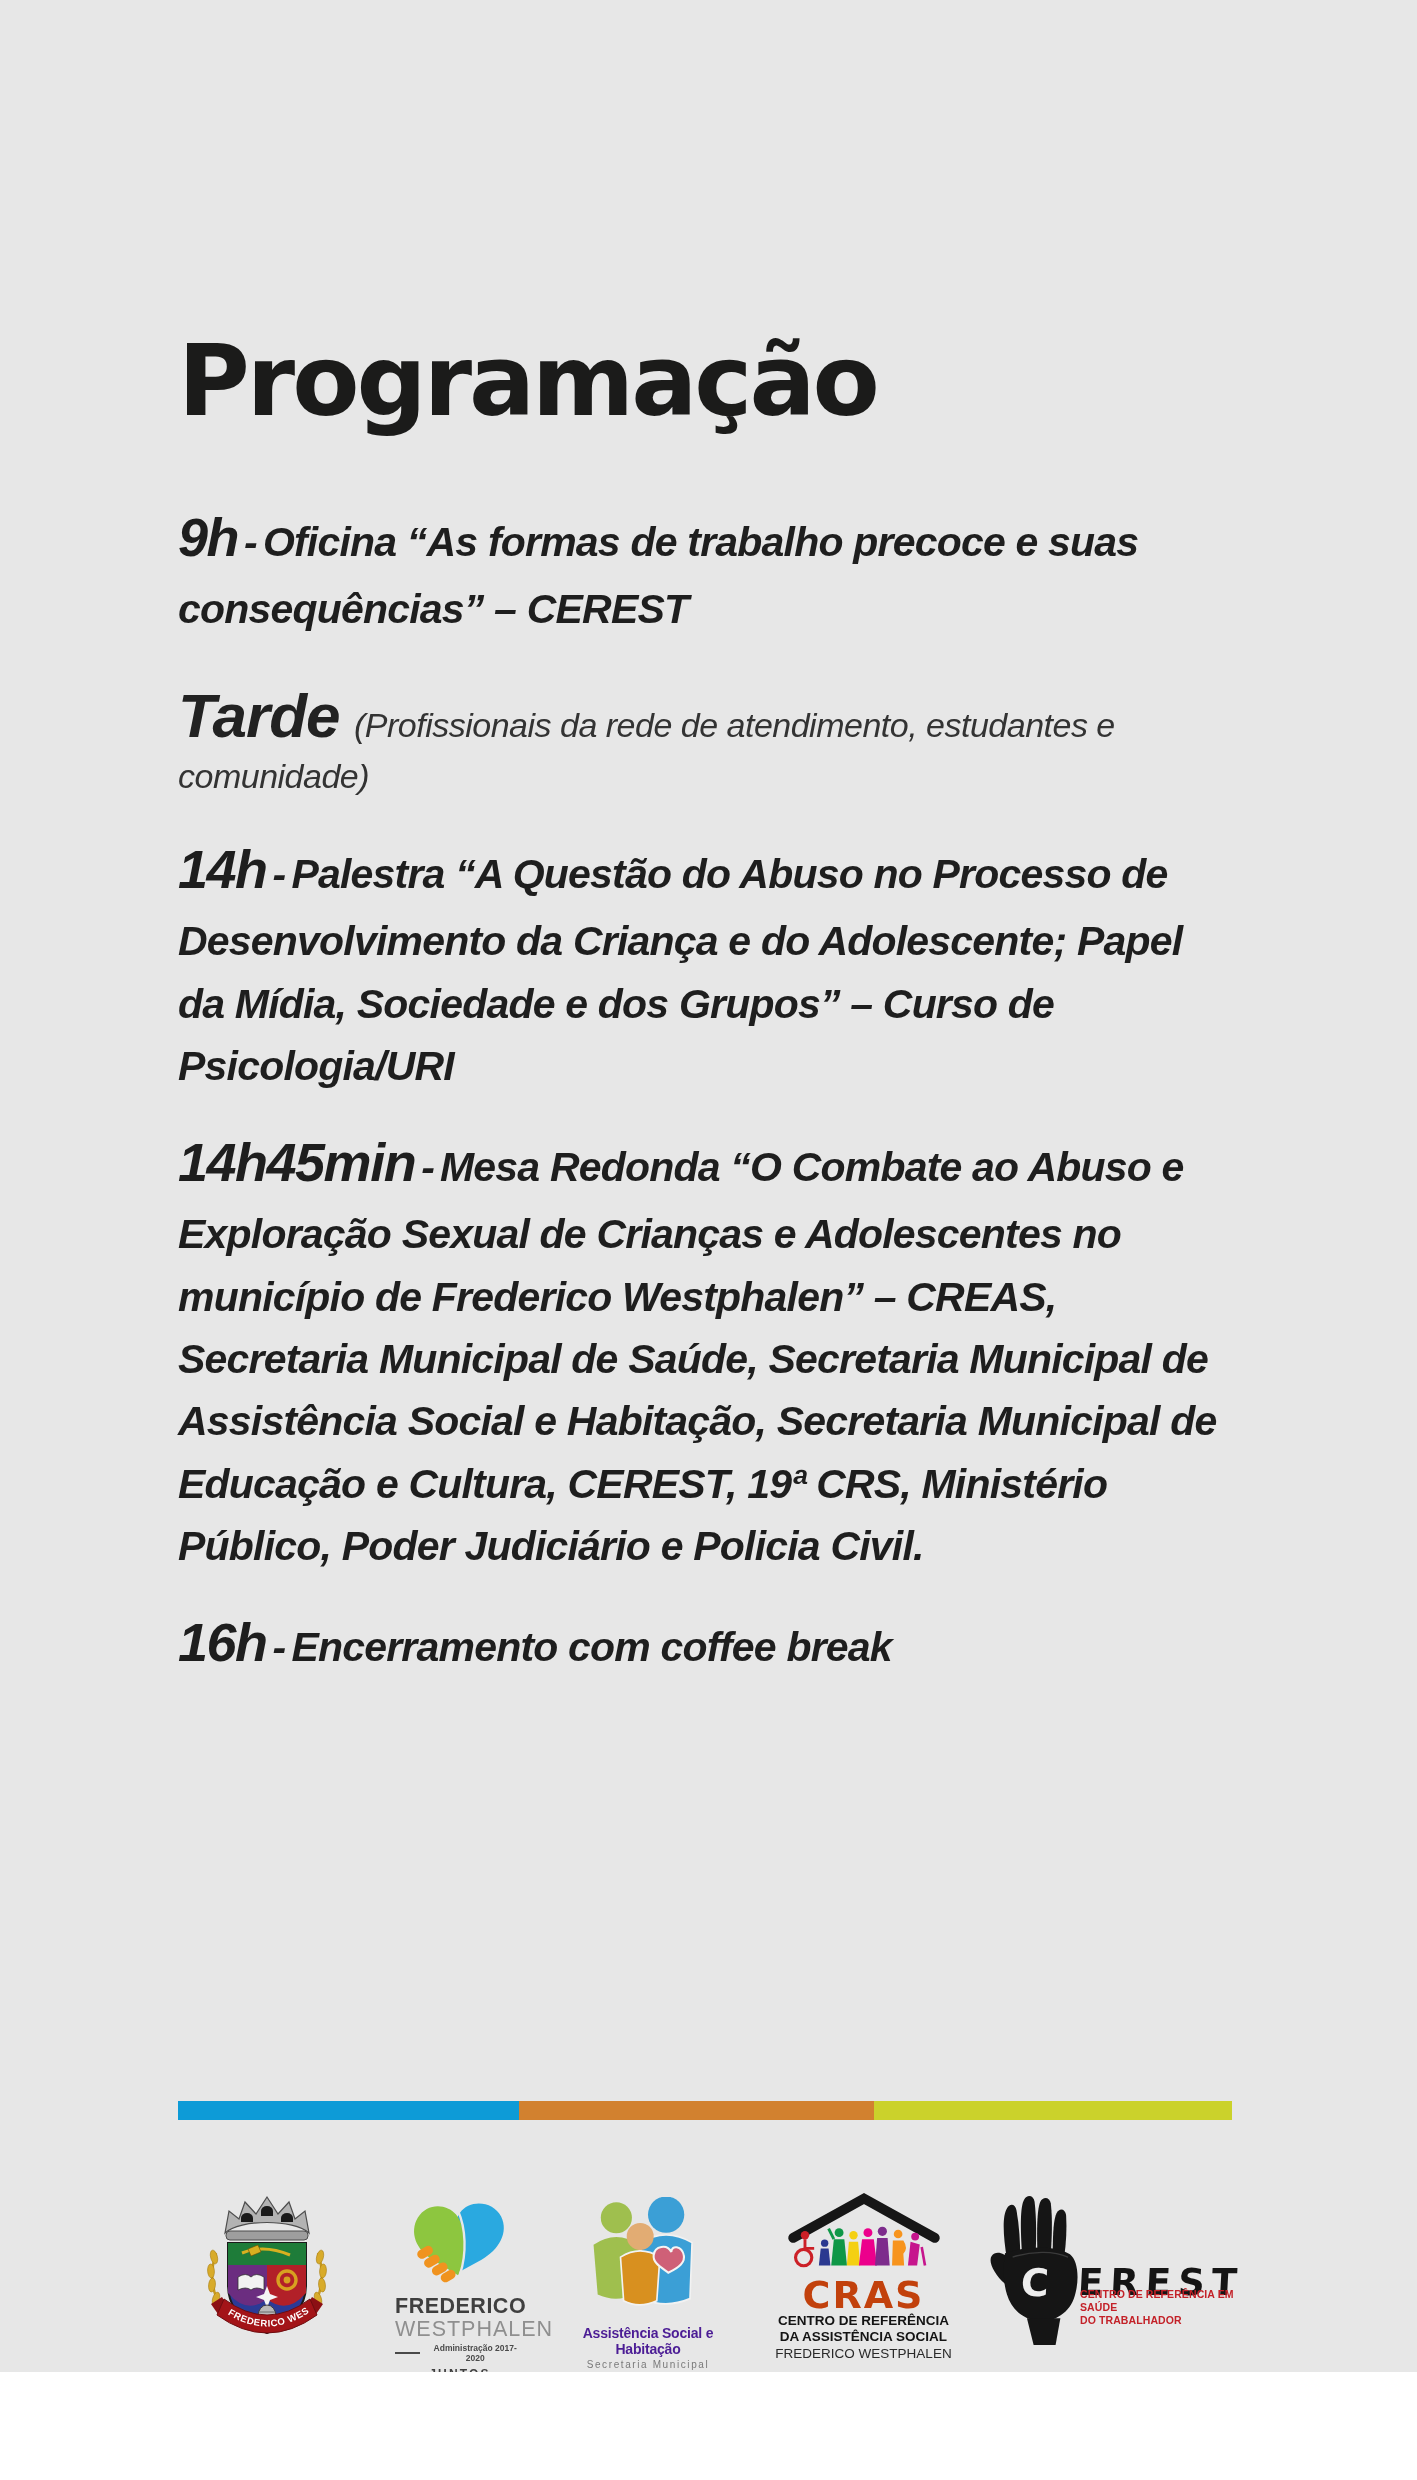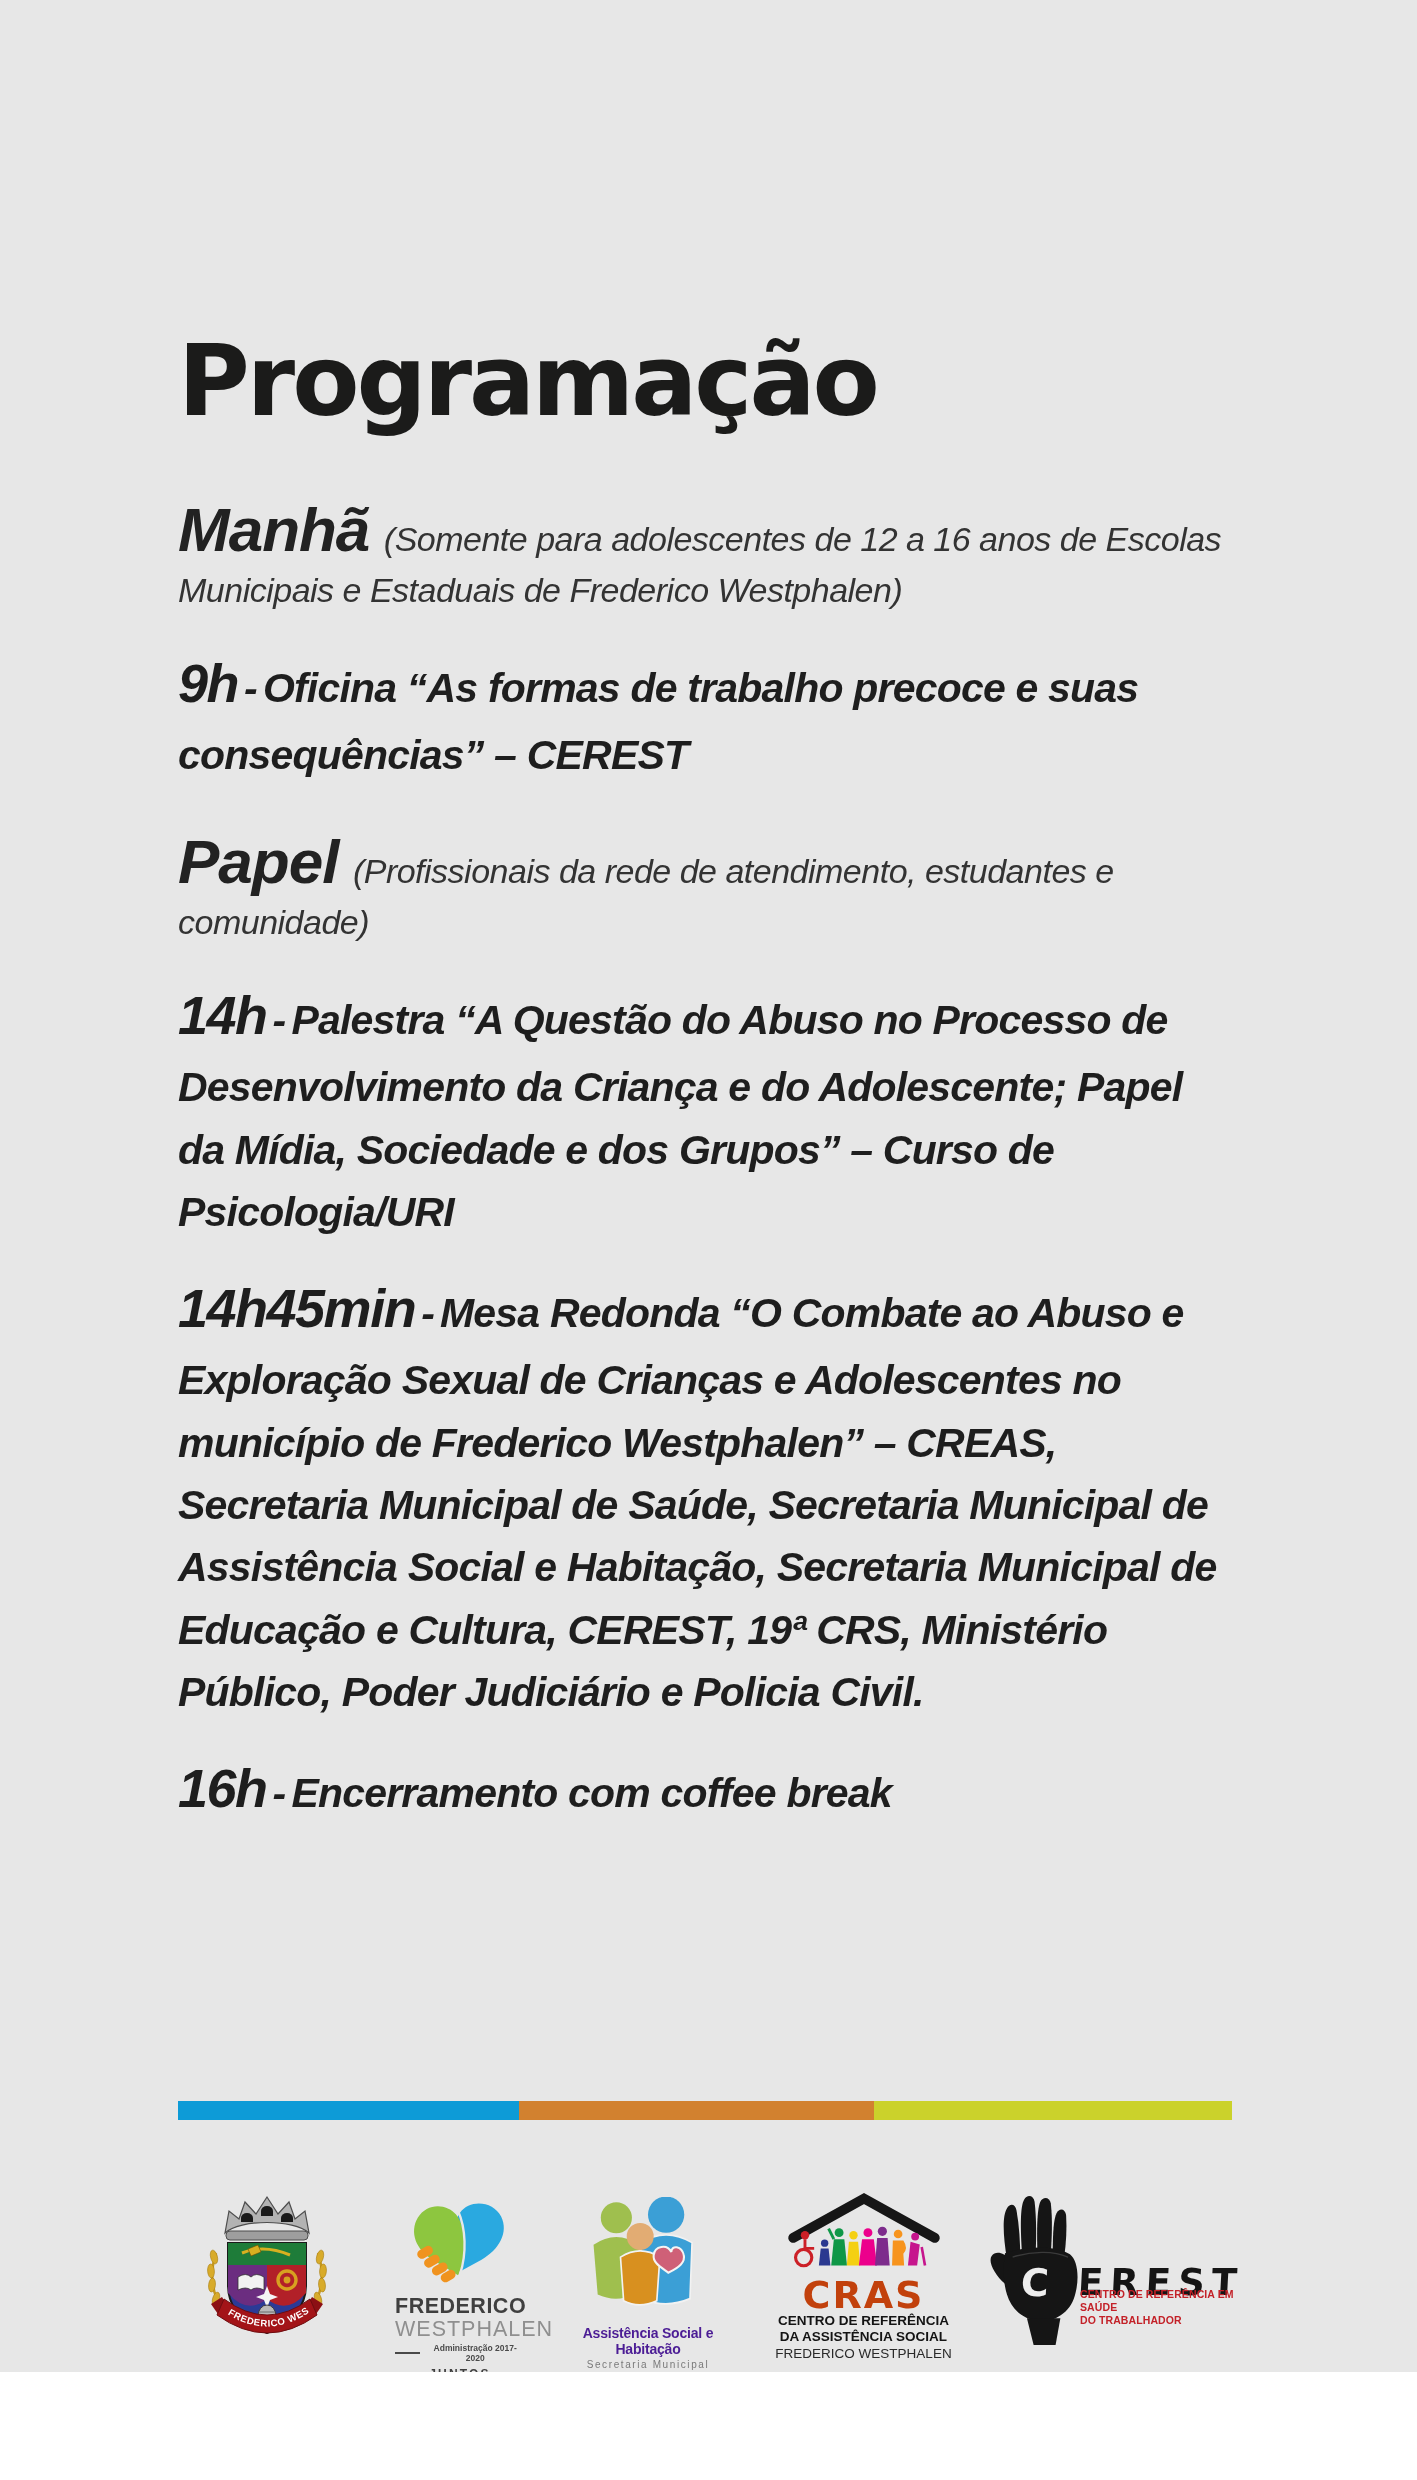--- a/index.html
+++ b/index.html
@@ -89,32 +89,28 @@
 </style>
 </head>
 <body>
 
 <div class="poster" style="background-color: rgb(231, 231, 231);">
 
   <div class="content">
     <h1 class="title">Programação</h1>
 
     <section class="section manha">
-      <div class="sec-head">
-        <span class="sec-title">Manhã</span>
-        <span class="sec-sub">(Somente para adolescentes de 12 a 16 anos de Escolas Municipais e Estaduais de Frederico Westphalen)</span>
-      </div>
       <div class="item">
         <span class="time">9h</span><span class="sep">-</span><span class="desc">Oficina “As formas de trabalho precoce e suas consequências” – CEREST</span>
       </div>
     </section>
 
     <section class="section tarde">
       <div class="sec-head">
-        <span class="sec-title">Papel</span>
+        <span class="sec-title">Tarde</span>
         <span class="sec-sub">(Profissionais da rede de atendimento, estudantes e comunidade)</span>
       </div>
       <div class="item">
         <span class="time">14h</span><span class="sep">-</span><span class="desc">Palestra “A Questão do Abuso no Processo de Desenvolvimento da Criança e do Adolescente; Papel da Mídia, Sociedade e dos Grupos” – Curso de Psicologia/URI</span>
       </div>
       <div class="item">
         <span class="time">14h45min</span><span class="sep">-</span><span class="desc">Mesa Redonda “O Combate ao Abuso e Exploração Sexual de Crianças e Adolescentes no município de Frederico Westphalen” – CREAS, Secretaria Municipal de Saúde, Secretaria Municipal de Assistência Social e Habitação, Secretaria Municipal de Educação e Cultura, CEREST, 19ª CRS, Ministério Público, Poder Judiciário e Policia Civil.</span>
       </div>
       <div class="item">
         <span class="time">16h</span><span class="sep">-</span><span class="desc">Encerramento com coffee break</span>

